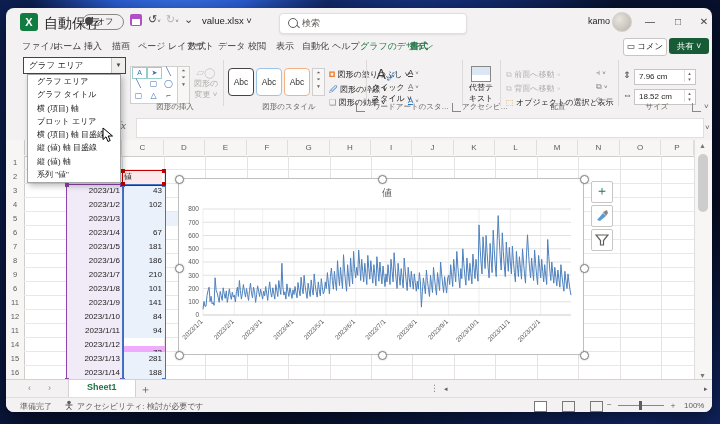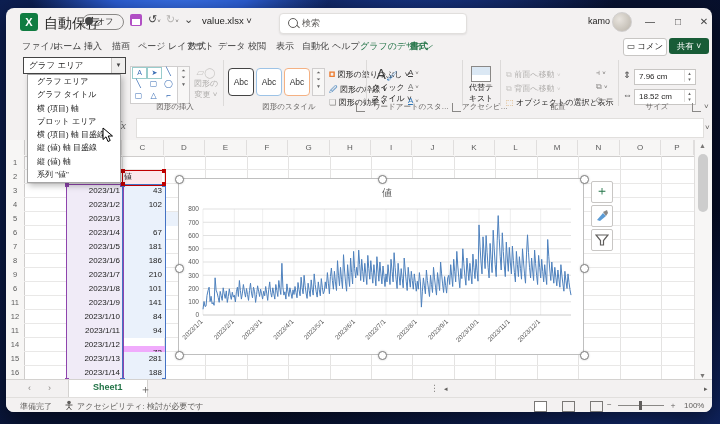--- a/index.html
+++ b/index.html
@@ -80,21 +80,21 @@
   #chart-frame{left:172px;top:38px;width:406px;height:177px;background:#fff;border:1px solid #bfbfbf;box-sizing:border-box;}
   .handle{position:absolute;width:7px;height:7px;border-radius:50%;background:#fff;border:1px solid #7f7f7f;box-shadow:0 0 2px rgba(0,0,0,.25);}
   .chartbtn{position:absolute;left:412px;width:20px;height:20px;background:#fff;border:1px solid #c8c6c4;border-radius:2px;text-align:center;}
   
   #vscroll{left:688px;top:0px;width:17px;height:247px;background:#f7f6f5;border-left:1px solid #e0dedd;}
   .varrow{position:absolute;left:4px;font-size:7px;color:#7a7876;}
   #vthumb{left:3px;top:14px;width:10px;height:58px;background:#cdcdcd;border-radius:5px;}
   
   #tabstrip{left:0;top:371px;width:706px;height:18px;background:#f3f1f1;border-top:1px solid #d4d2d0;}
   .navarr{position:absolute;top:3px;font-size:9px;color:#8a8886;}
-  #sheet-tab{left:62px;top:0;height:17px;padding:0 24px;background:#fff;border-right:1px solid #d4d2d0;border-left:1px solid #d4d2d0;border-bottom:2px solid #217346;line-height:15px;font-size:9px;color:#217346;font-weight:bold;}
+  #sheet-tab{left:62px;top:0;height:17px;padding:0 18px;background:#fff;border-right:1px solid #d4d2d0;border-left:1px solid #d4d2d0;border-bottom:2px solid #217346;line-height:15px;font-size:9px;color:#217346;font-weight:bold;}
   #newsheet{left:134px;top:2px;font-size:11px;color:#605e5c;}
   #hs-dots{left:424px;top:3px;font-size:9px;color:#8a8886;}
   .hsarrow{position:absolute;top:5px;font-size:7px;color:#605e5c;}
   #htrack{left:448px;top:4px;width:246px;height:10px;background:#f3f1f1;}
   #statusbar{left:0;top:389px;width:706px;height:15px;background:#f3f1f1;border-top:1px solid #e1dfdd;font-size:8px;color:#605e5c;}
   .viewicon{position:absolute;top:3px;width:11px;height:9px;border:1px solid #7a7876;}
   #zoom-track{left:612px;top:7px;width:46px;height:1px;background:#8a8886;}
   #zoom-thumb{left:633px;top:3px;width:3px;height:9px;background:#605e5c;}
   
   #selcombo{left:17px;top:49px;width:103px;height:17px;background:#fff;border:1px solid #444;font-size:8.5px;line-height:15px;padding-left:5px;box-sizing:border-box;}

